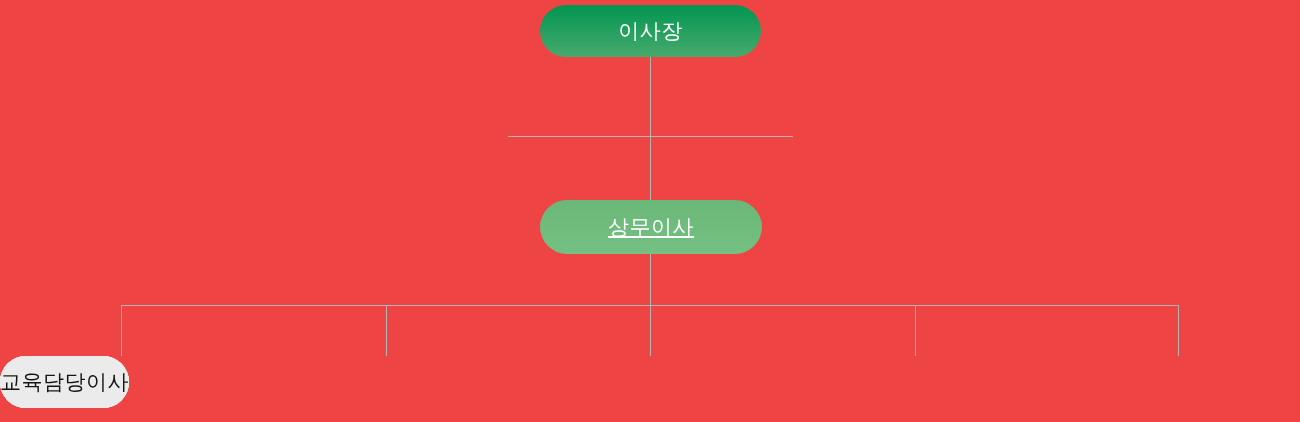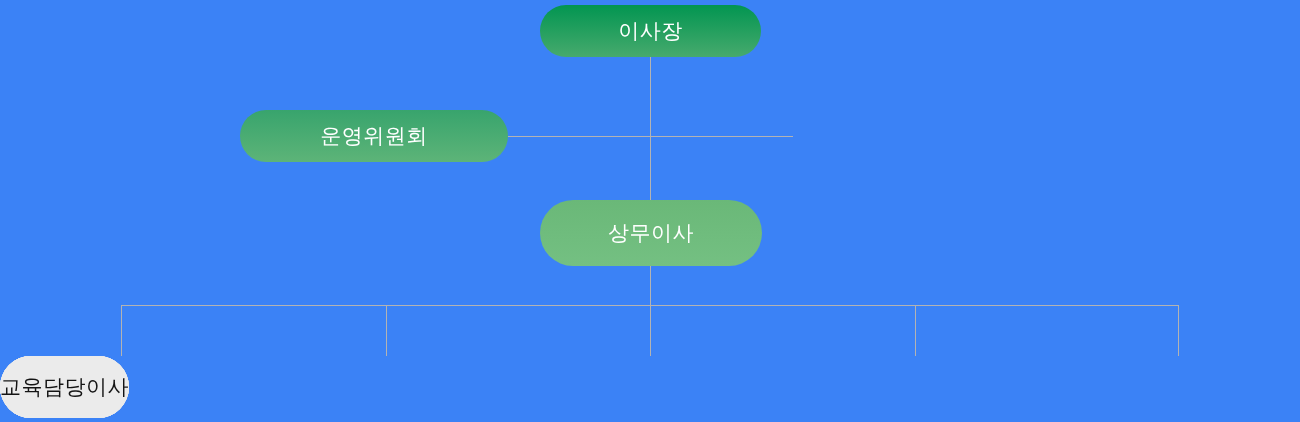--- a/index.html
+++ b/index.html
@@ -3,21 +3,21 @@
 <meta charset="utf-8">
 <style>
   * { margin: 0; padding: 0; box-sizing: border-box; }
   html, body { background: #ffffff; }
   body { font-family: "Liberation Sans", sans-serif; }
 
   .canvas {
     position: relative;
     width: 1300px;
     height: 422px;
-    background: #3b82f6;
+    background: #ef4444;
     overflow: hidden;
   }
 
   .node {
     position: absolute;
     display: flex;
     align-items: center;
     justify-content: center;
     border-radius: 999px;
     font-size: 21px;
@@ -38,27 +38,28 @@
     color: var(--text-light);
   }
 
   .node--auditor {
     left: 793px; top: 110px; width: 269px; height: 52px;
     background: linear-gradient(to bottom, var(--secondary-top), var(--secondary-bottom));
     color: var(--text-light);
   }
 
   .node--managing {
-    left: 540px; top: 200px; width: 222px; height: 66px;
+    left: 540px; top: 200px; width: 222px; height: 54px;
     background: linear-gradient(to bottom, var(--managing-top), var(--managing-bottom));
     color: var(--text-light);
+    text-decoration: underline;
   }
 
   .node--director {
-    top: 356px; height: 62px;
+    top: 356px; height: 52px;
     background: var(--director-bg);
     color: var(--text-dark);
     border-radius: 31px;
   }
   .node--director:nth-of-type(1) { left: 10px;   width: 225px; }
   .node--director:nth-of-type(2) { left: 268px;  width: 237px; }
   .node--director:nth-of-type(3) { left: 530px;  width: 240px; }
   .node--director:nth-of-type(4) { left: 795px;  width: 240px; }
   .node--director:nth-of-type(5) { left: 1060px; width: 230px; }
 
@@ -97,23 +98,20 @@
   <div class="line line--v line--drop line--drop-1"></div>
   <div class="line line--v line--drop line--drop-2"></div>
   <div class="line line--v line--drop line--drop-3"></div>
   <div class="line line--v line--drop line--drop-4"></div>
   <div class="line line--v line--drop line--drop-5"></div>
 
   <div class="node node--chairman">
     <span>이사장</span>
   </div>
 
-  <div class="node node--committee">
-    <span>운영위원회</span>
-  </div>
 
 
   <div class="node node--managing">
     <span>상무이사</span>
   </div>
 
   <div class="node node--director">
     <span>관리이사</span>
   </div>
   <div class="node node--director">

